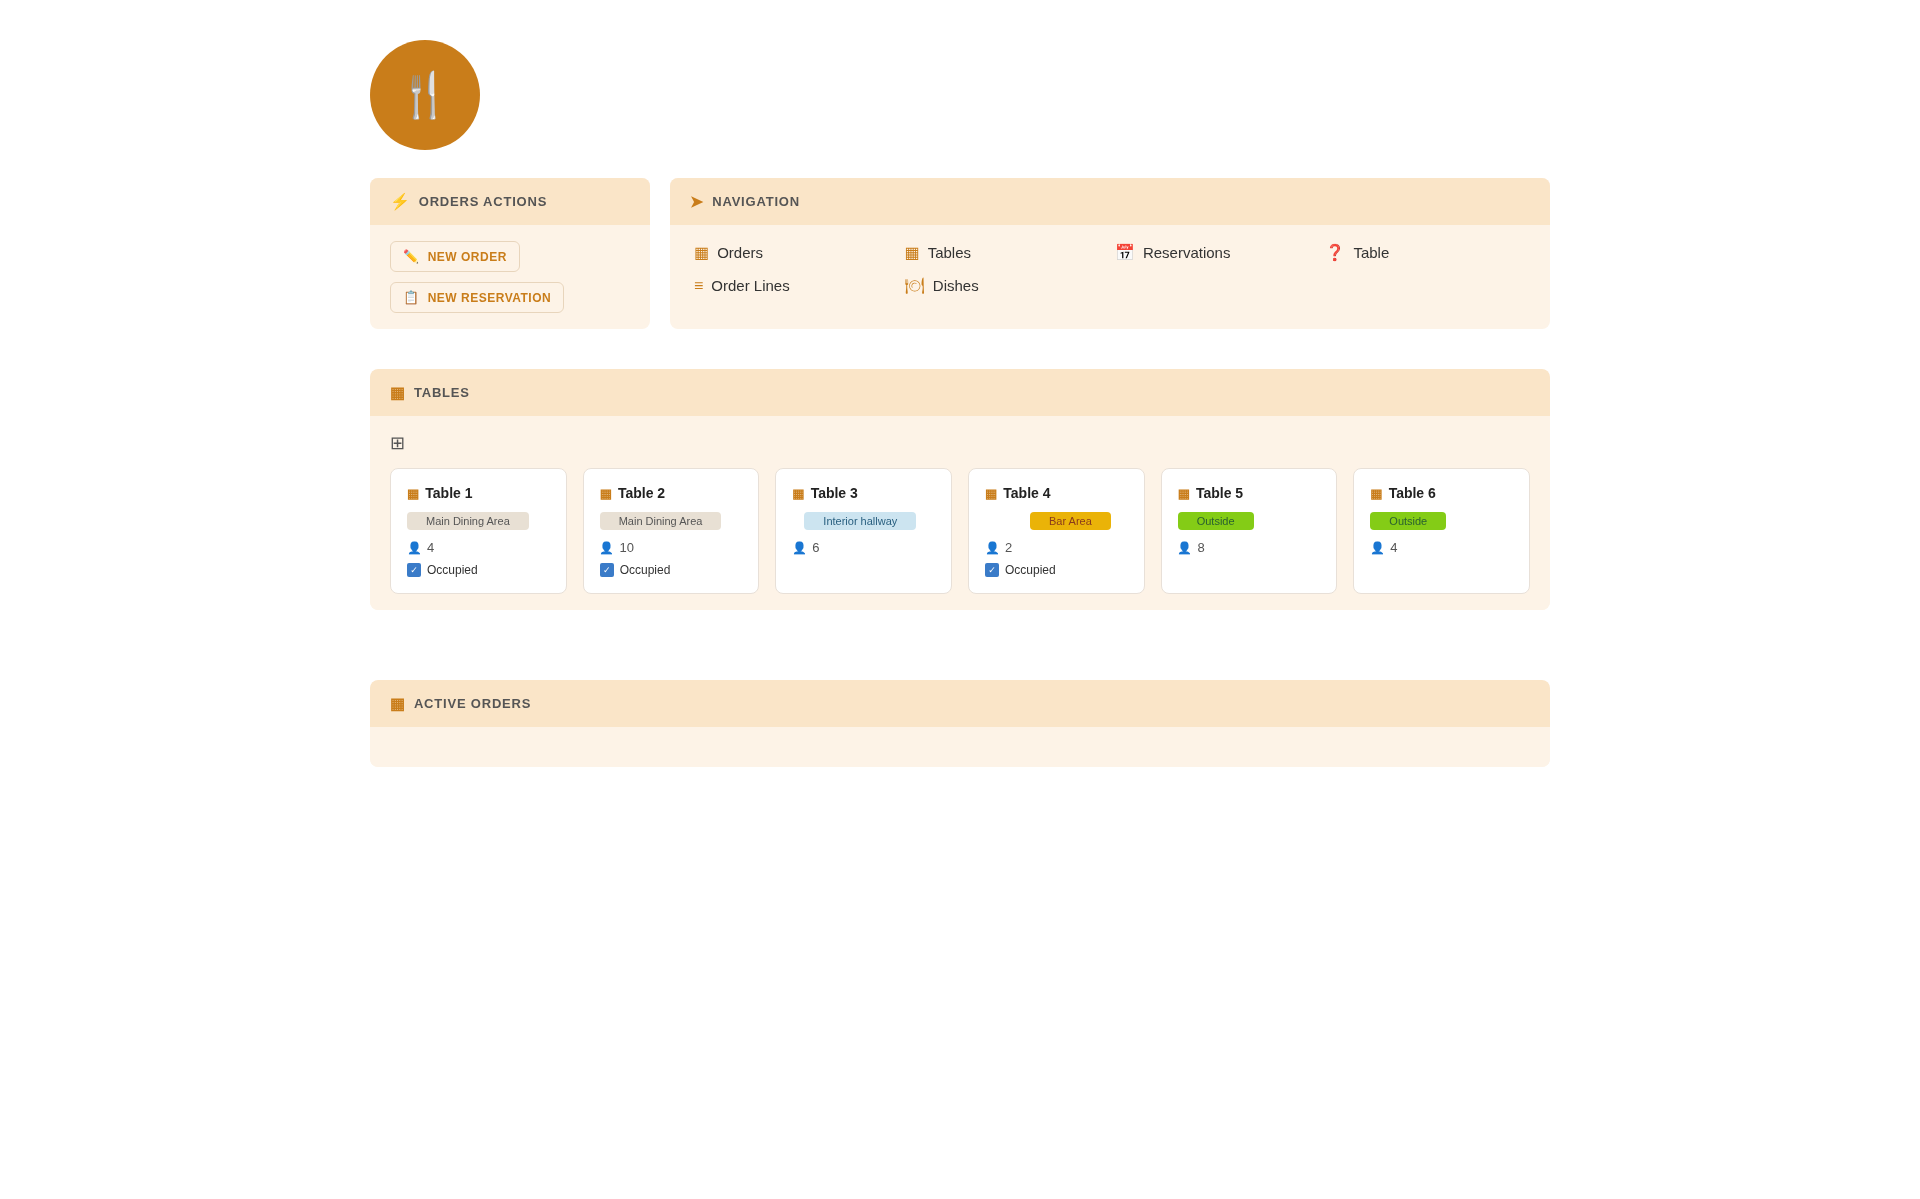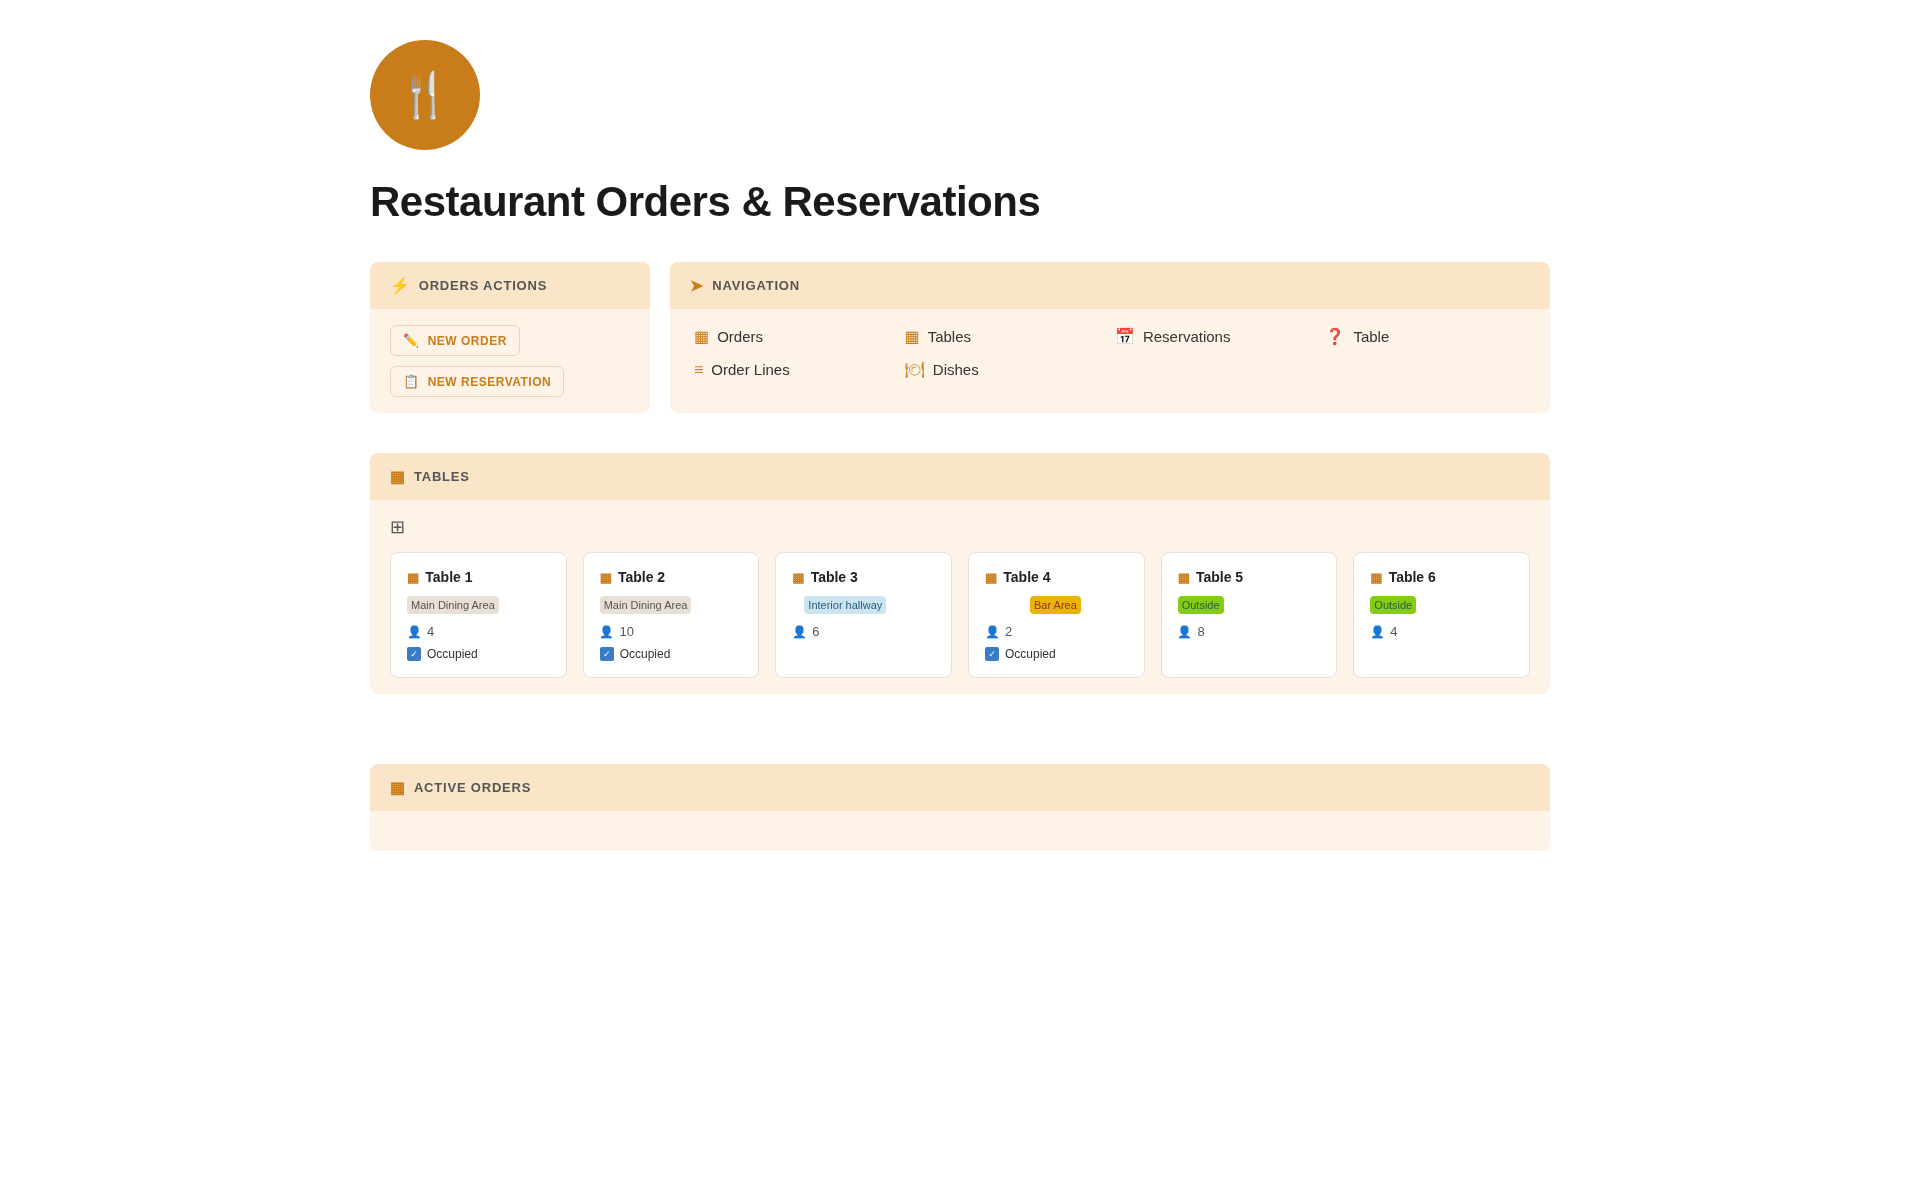--- a/index.html
+++ b/index.html
@@ -87,21 +87,21 @@
     }
     .table-card-title {
       display: flex; align-items: center; gap: 6px;
       font-size: 14px; font-weight: 700; color: #222;
       margin-bottom: 10px;
     }
     .table-card-icon { font-size: 13px; color: #c97d1a; }
     .table-location-badge {
       display: inline-block;
       font-size: 11px; font-weight: 500;
-      padding: 3px 4px;
+      padding: 3px 19px;
       border-radius: 4px;
       margin-bottom: 10px;
     }
     .badge-main { background: #e8e0d4; color: #555; }
     .badge-hallway { background: #cce4f0; color: #2a6080; margin-left: 12px; }
     .badge-bar { background: #eab308; color: #8a3a1a; margin-left: 45px; }
     .badge-outside { background: #84cc16; color: #2a6030; }
 
     .table-seats {
       display: flex; align-items: center; gap: 5px;
@@ -128,21 +128,20 @@
   </style>
 </head>
 <body>
 
 <div class="page-container">
 
   <div class="logo-circle">
     <span class="logo-icon">🍴</span>
   </div>
 
-  <h1 class="page-title">Restaurant Orders &amp; Reservations</h1>
 
   <div class="top-row">
 
     <div class="section-box quick-actions-box">
       <div class="section-header">
         <span class="section-header-icon">⚡</span>
         <span>ORDERS ACTIONS</span>
       </div>
       <div class="quick-actions-body">
         <button class="action-btn">

